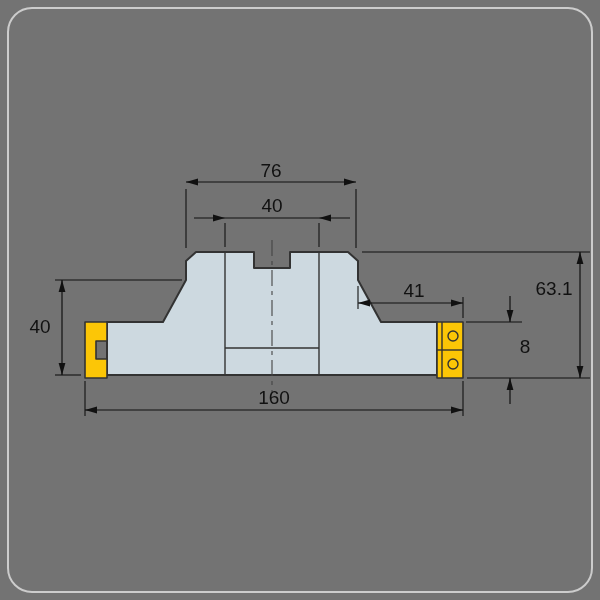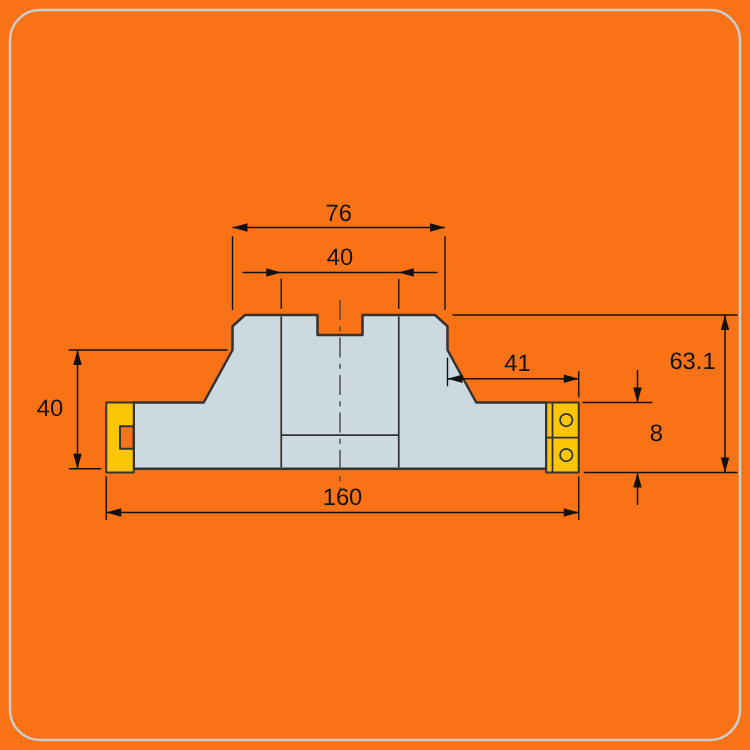--- a/index.html
+++ b/index.html
@@ -1,16 +1,16 @@
 <!DOCTYPE html>
 <html><head>
 <meta charset="utf-8">
 <style>
   html,body{margin:0;padding:0;background:#ffffff;}
-  .canvas{position:relative;width:600px;height:600px;background:#f97316;overflow:hidden;
+  .canvas{position:relative;width:600px;height:600px;background:#737373;overflow:hidden;
           font-family:"Liberation Sans", sans-serif;}
   svg{display:block;}
   .dim-text{font-family:"Liberation Sans", sans-serif;font-size:19px;fill:#111111;}
   .dim-line{stroke:#111111;stroke-width:1.2;fill:none;}
   .ext-line{stroke:#111111;stroke-width:1.1;fill:none;}
   .arrow{fill:#111111;stroke:none;}
   .body-outline{stroke:#333333;stroke-width:2;stroke-linejoin:round;}
   .inner-line{stroke:#333333;stroke-width:1.4;fill:none;}
   .insert-outline{stroke:#333333;stroke-width:1.6;stroke-linejoin:round;}
   .centerline{stroke:#444444;stroke-width:1.1;stroke-dasharray:16 5 4 5;fill:none;}

